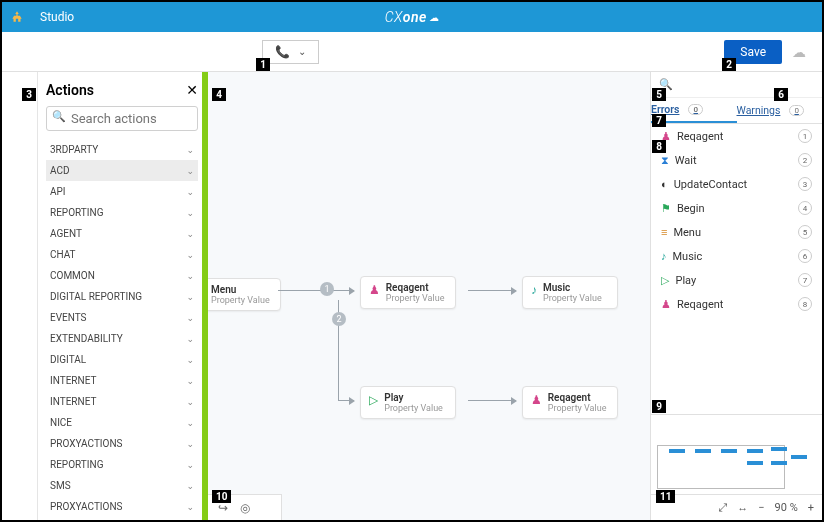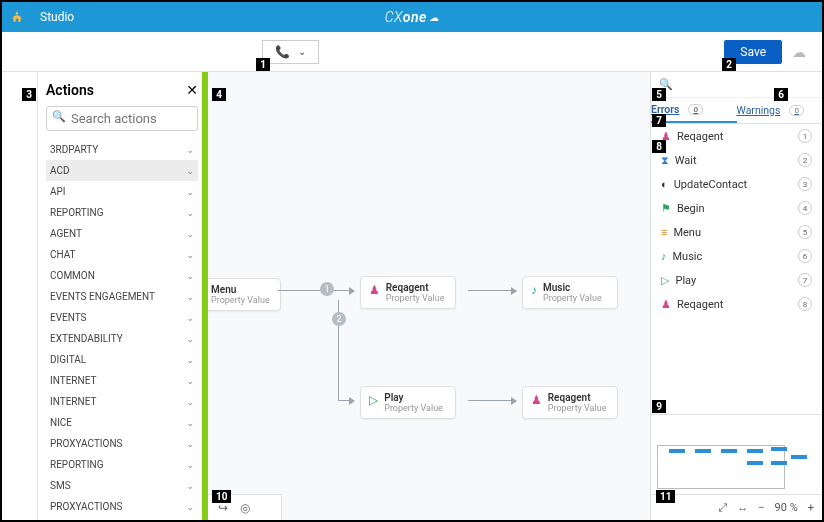--- a/index.html
+++ b/index.html
@@ -131,21 +131,21 @@
           </div>
           <div class="cat-item">
             <span>CHAT</span>
             <span class="chev">⌄</span>
           </div>
           <div class="cat-item">
             <span>COMMON</span>
             <span class="chev">⌄</span>
           </div>
           <div class="cat-item">
-            <span>EVENTS ENGAGEMENT</span>
+            <span>DIGITAL REPORTING</span>
             <span class="chev">⌄</span>
           </div>
           <div class="cat-item">
             <span>EVENTS</span>
             <span class="chev">⌄</span>
           </div>
           <div class="cat-item">
             <span>EXTENDABILITY</span>
             <span class="chev">⌄</span>
           </div>

